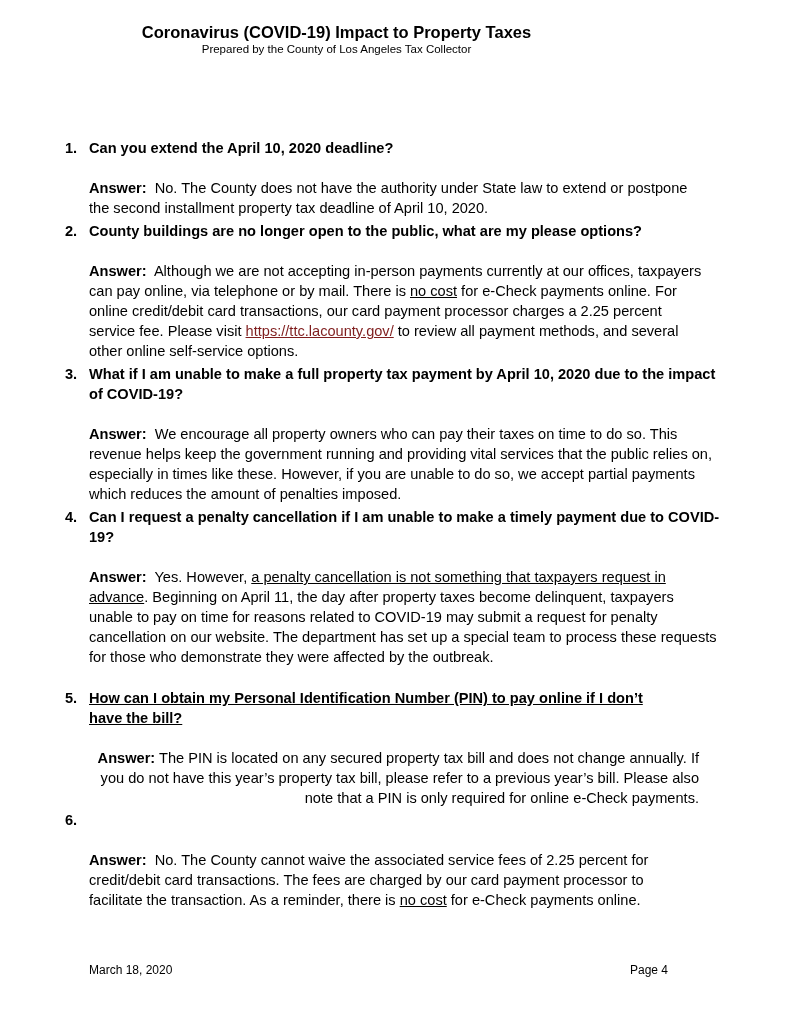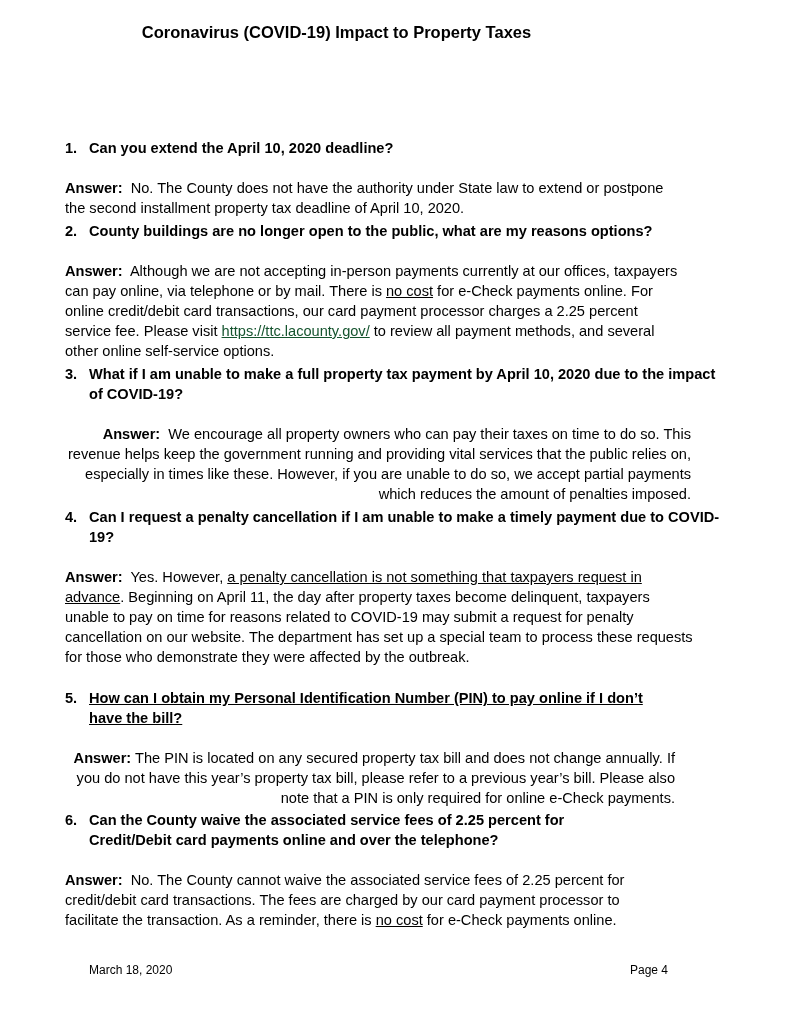--- a/index.html
+++ b/index.html
@@ -8,61 +8,62 @@
       font-family: "Liberation Sans", sans-serif; color: #000;
     }
     .header { position: absolute; top: 23px; left: 0; width: 673px; text-align: center; }
     .title { font-size: 16.5px; font-weight: bold; line-height: 19px; }
     .subtitle { font-size: 16.5px; line-height: 19px; }
     .prepared { font-size: 11.5px; line-height: 15px; }
     .faq { position: absolute; left: 65px; width: 660px; font-size: 14.6px; line-height: 20px; }
     .q { font-weight: bold; display: flex; }
     .q .num { width: 24px; flex: none; }
     .q .qtext { flex: 1; }
-    .a { margin-top: 20px; }
+    .a { margin-left: 24px; margin-top: 20px; }
     .a b { font-weight: bold; }
     .u { text-decoration: underline; }
-    .link { color: #14532d; text-decoration: underline; }
+    .link { color: #7f1d1d; text-decoration: underline; }
     .footer { position: absolute; top: 963px; font-size: 12px; }
   </style>
 </head>
 <body>
 
 <div class="header">
   <div class="title">Coronavirus (COVID-19) Impact to Property Taxes</div>
+  <div class="prepared">Prepared by the County of Los Angeles Tax Collector</div>
 </div>
 
 <div class="faq" style="top:138px;">
   <div class="q">
     <span class="num">1.</span>
     <span class="qtext">Can you extend the April 10, 2020 deadline?</span>
   </div>
   <div class="a" style="width:600px;">
     <b>Answer:</b>&nbsp;
     <span>No.  The County does not have the authority under State law to extend or postpone the second installment property tax deadline of April 10, 2020.</span>
   </div>
 </div>
 
 <div class="faq" style="top:221px;">
   <div class="q">
     <span class="num">2.</span>
-    <span class="qtext">County buildings are no longer open to the public, what are my reasons options?</span>
+    <span class="qtext">County buildings are no longer open to the public, what are my please options?</span>
   </div>
   <div class="a" style="width:620px;">
     <b>Answer:</b>&nbsp;
     <span>Although we are not accepting in-person payments currently at our offices, taxpayers can pay online, via telephone or by mail.  There is </span><span class="u">no cost</span><span> for e-Check payments online.  For online credit/debit card transactions, our card payment processor charges a 2.25 percent service fee. Please visit </span><a class="link">https://ttc.lacounty.gov/</a><span> to review all payment methods, and several other online self-service options.</span>
   </div>
 </div>
 
 <div class="faq" style="top:364px;">
   <div class="q">
     <span class="num">3.</span>
     <span class="qtext" style="width:600px;">What if I am unable to make a full property tax payment by April 10, 2020 due to the impact of COVID-19?</span>
   </div>
-  <div class="a" style="width:626px;text-align:right;">
+  <div class="a" style="width:626px;">
     <b>Answer:</b>&nbsp;
     <span>We encourage all property owners who can pay their taxes on time to do so. This revenue helps keep the government running and providing vital services that the public relies on, especially in times like these.  However, if you are unable to do so, we accept partial payments which reduces the amount of penalties imposed.</span>
   </div>
 </div>
 
 <div class="faq" style="top:507px;">
   <div class="q">
     <span class="num">4.</span>
     <span class="qtext">Can I request a penalty cancellation if I am unable to make a timely payment due to COVID-19?</span>
   </div>
@@ -79,21 +80,20 @@
   </div>
   <div class="a" style="width:610px;text-align:right;">
     <b>Answer:</b>
     <span>The PIN is located on any secured property tax bill and does not change annually.  If you do not have this year’s property tax bill, please refer to a previous year’s bill. Please also note that a PIN is only required for online e-Check payments.</span>
   </div>
 </div>
 
 <div class="faq" style="top:810px;">
   <div class="q">
     <span class="num">6.</span>
-    <span class="qtext" style="max-width:540px;">Can the County waive the associated service fees of 2.25 percent for Credit/Debit card payments online and over the telephone?</span>
   </div>
   <div class="a" style="width:610px;">
     <b>Answer:</b>&nbsp;
     <span>No.  The County cannot waive the associated service fees of 2.25 percent for credit/debit card transactions.  The fees are charged by our card payment processor to facilitate the transaction.  As a reminder, there is </span><span class="u">no cost</span><span> for e-Check payments online.</span>
   </div>
 </div>
 
 <div class="footer" style="left:65px;margin-left:24px;">March 18, 2020</div>
 <div class="footer" style="left:630px;">Page 4</div>
 

